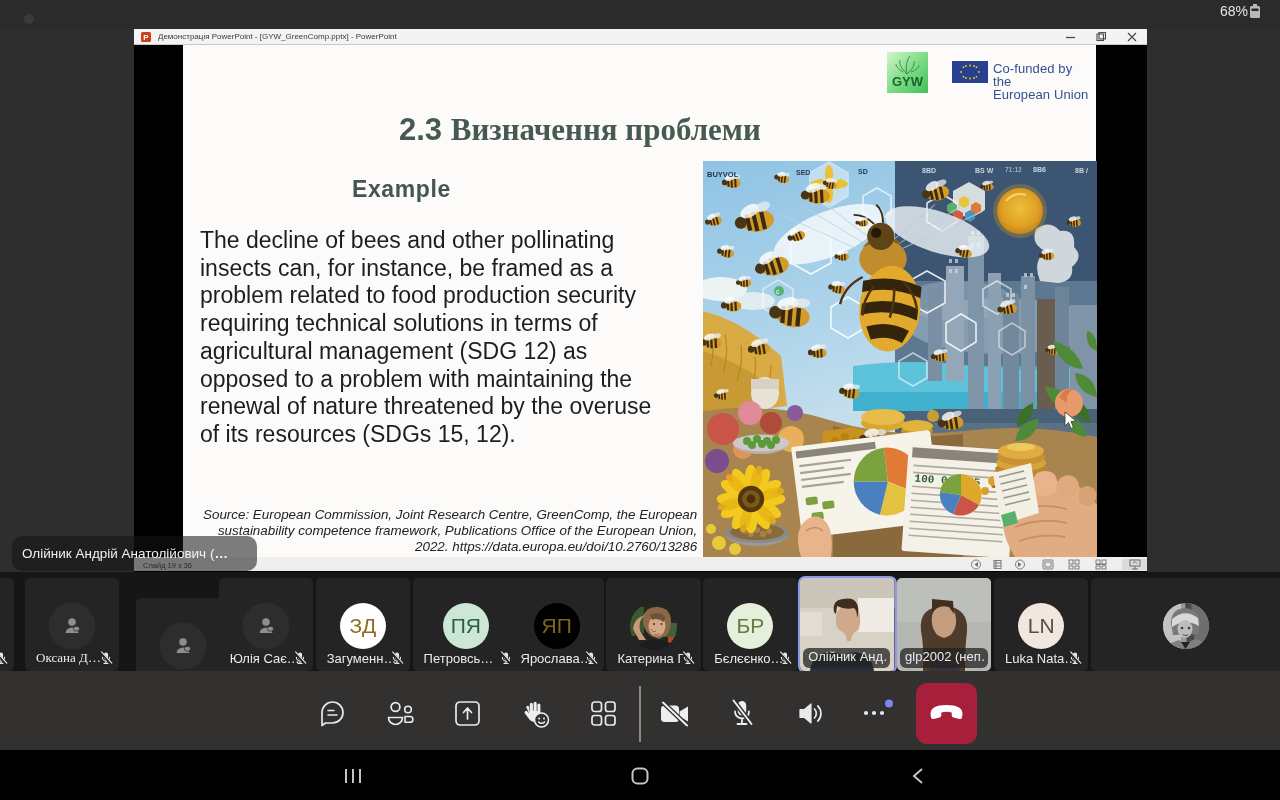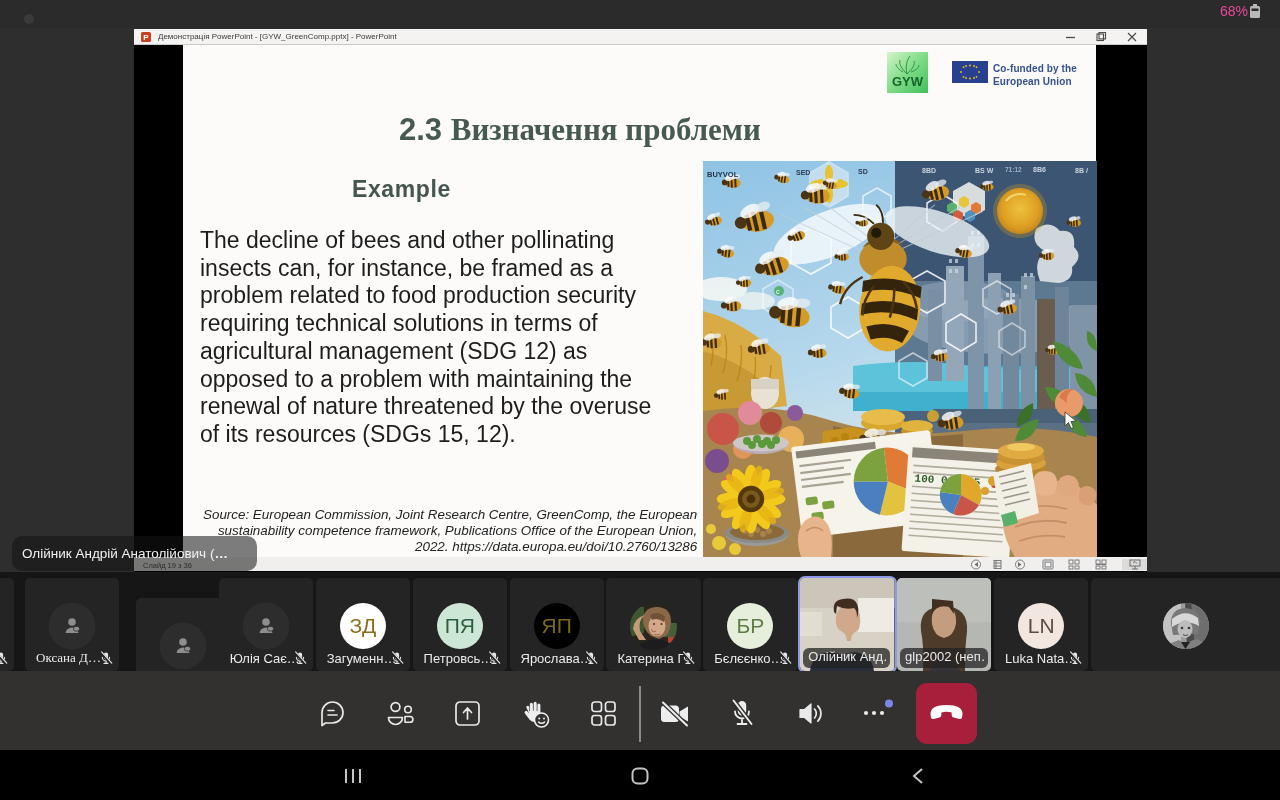--- a/index.html
+++ b/index.html
@@ -4,21 +4,21 @@
 <style>
   html,body{margin:0;padding:0;}
   body{width:1280px;height:800px;background:#2b2b2b;font-family:"Liberation Sans",sans-serif;overflow:hidden;position:relative;}
   .abs{position:absolute;}
 </style>
 </head>
 <body>
 
 <div class="abs" style="left:24px;top:14px;width:10px;height:10px;border-radius:50%;background:#3a3a3a;"></div>
 
-<div class="abs" style="left:1220px;top:3px;color:#ec4899;font-size:14px;">68%</div>
+<div class="abs" style="left:1220px;top:3px;color:#e5e5e5;font-size:14px;">68%</div>
 <svg class="abs" style="left:1249px;top:4px;" width="12" height="15" viewBox="0 0 12 15">
   <rect x="4" y="0" width="4" height="2" fill="#b9b9b9"></rect>
   <rect x="1" y="2" width="10" height="12" rx="1.5" fill="#b9b9b9"></rect>
   <rect x="2.5" y="4.5" width="7" height="2.5" fill="#2b2b2b"></rect>
 </svg>
 
 <div class="abs" style="left:0;top:28px;width:134px;height:544px;background:#2e2e2e;"></div>
 <div class="abs" style="left:1147px;top:28px;width:133px;height:544px;background:#2e2e2e;"></div>
 
 <div class="abs" style="left:134px;top:29px;width:1013px;height:543px;background:#000;">
@@ -63,21 +63,21 @@
         <circle cx="9" cy="11" r="0.9"></circle>
           <circle cx="27" cy="11" r="0.9"></circle>
         <circle cx="11.5" cy="15.8" r="0.9"></circle>
           <circle cx="24.5" cy="15.8" r="0.9"></circle>
         <circle cx="14" cy="5" r="0.9"></circle>
           <circle cx="22" cy="5" r="0.9"></circle>
         <circle cx="14" cy="17" r="0.9"></circle>
           <circle cx="22" cy="17" r="0.9"></circle>
       </g>
     </svg>
-    <div class="abs" style="left:810px;top:17px;width:100px;font-size:10px;line-height:13px;color:#33508f;font-weight:bold;letter-spacing:0.1px;">Co-funded by the<br>European Union</div>
+    <div class="abs" style="left:810px;top:17px;width:100px;font-size:13px;line-height:13px;color:#33508f;font-weight:normal;letter-spacing:0.1px;">Co-funded by the<br>European Union</div>
 
     <div class="abs" style="left:216px;top:67px;font-size:31px;color:#475a52;white-space:nowrap;"><span style="font-weight:bold;">2.3 </span><span style="font-family:'Liberation Serif',serif;font-weight:bold;">Визначення проблеми</span></div>
 
     <div class="abs" style="left:169px;top:131px;font-size:23px;font-weight:bold;color:#44564f;letter-spacing:0.6px;">Example</div>
 
     <div class="abs" style="left:17px;top:182px;font-size:23px;line-height:27.7px;color:#1d1d1d;">The decline of bees and other pollinating<br>insects can, for instance, be framed as a<br>problem related to food production security<br>requiring technical solutions in terms of<br>agricultural management (SDG 12) as<br>opposed to a problem with maintaining the<br>renewal of nature threatened by the overuse<br>of its resources (SDGs 15, 12).</div>
 
     <div class="abs" style="left:20px;top:462px;font-size:13.4px;line-height:15.8px;color:#222;font-style:italic;text-align:right;">Source: European Commission, Joint Research Centre, GreenComp, the European<br>sustainability competence framework, Publications Office of the European Union,<br>2022. https://data.europa.eu/doi/10.2760/13286</div>
 
     <div class="abs" style="left:520px;top:116px;width:394px;height:396px;" id="beeimg">
@@ -574,21 +574,21 @@
   </div>
 
   <div class="tile" style="left:315.7px;">
     <div class="av" style="background:#ffffff;color:#8d6c1d;">ЗД</div>
     <div class="tname">Загуменн…</div>
     <svg class="micoff" width="14" height="14" viewBox="0 0 14 14">
         <use href="#micoff14"></use>
       </svg>
   </div>
 
-  <div class="tile" style="left:412.6px;">
+  <div class="tile" style="left:412.6px;padding-left:12px;">
     <div class="av" style="background:#cde7d6;color:#2e5e3e;">ПЯ</div>
     <div class="tname">Петровсь…</div>
     <svg class="micoff" width="14" height="14" viewBox="0 0 14 14">
         <use href="#micoff14"></use>
       </svg>
   </div>
 
   <div class="tile" style="left:509.5px;">
     <div class="av" style="background:#000000;color:#7c671c;">ЯП</div>
     <div class="tname">Ярослава…</div>

